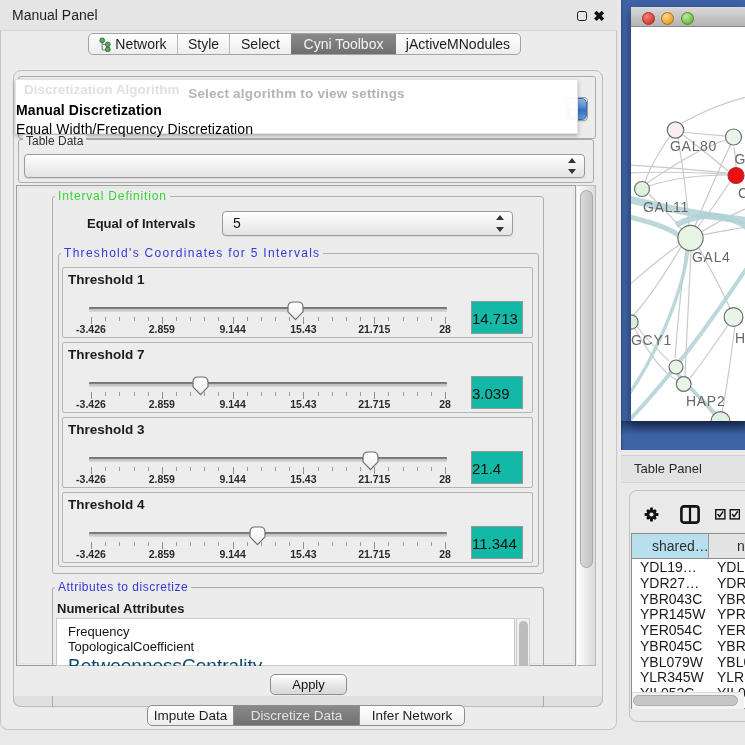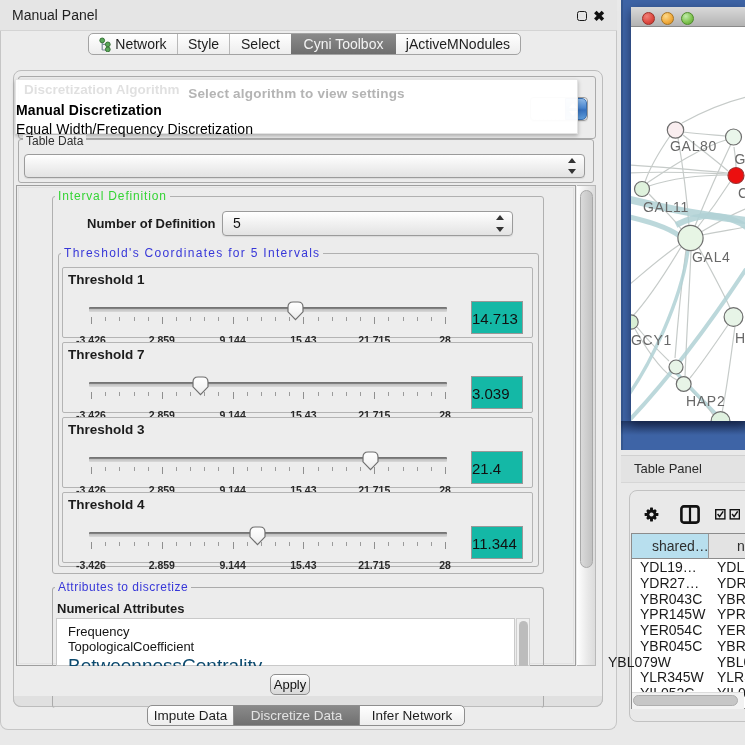--- a/index.html
+++ b/index.html
@@ -13,21 +13,21 @@
   .steppers{position:absolute;right:7px;top:0;bottom:0;width:10px;}
   .tri-up{position:absolute;left:1px;width:0;height:0;border-left:4px solid transparent;border-right:4px solid transparent;border-bottom:5px solid #333;}
   .tri-dn{position:absolute;left:1px;width:0;height:0;border-left:4px solid transparent;border-right:4px solid transparent;border-top:5px solid #333;}
   .gbox{position:absolute;border:1px solid #ababab;border-radius:3px;}
   .tblock{position:absolute;left:62px;width:469px;height:69px;border:1px solid #b4b4b4;border-radius:2px;background:#ededed;}
   .tlabel{position:absolute;left:5px;top:4px;font-size:13.5px;font-weight:bold;color:#1c1c1c;}
   .track{position:absolute;left:26px;top:38.5px;width:358px;height:5px;border-radius:1px;
      background:linear-gradient(#747474 0%,#747474 28%,#bcbcbc 40%,#dadada 100%);}
   .vbox{position:absolute;left:408px;top:33px;width:52px;height:33px;background:#14b8a6;border:1px solid #989898;
      font-size:15px;color:#111;text-align:left;line-height:33px;padding-right:5px;box-sizing:border-box;}
-  .slabel{position:absolute;top:0;font-size:10.5px;font-weight:bold;color:#2a2a2a;transform:translateX(-50%);line-height:16px;margin-top:11px;}
+  .slabel{position:absolute;top:0;font-size:10.5px;font-weight:bold;color:#2a2a2a;transform:translateX(-50%);line-height:16px;}
   .seg{display:inline-block;height:100%;font-size:14px;color:#1d1d1d;text-align:center;}
   .rowtext{font-size:14px;color:#1b1b1b;line-height:15.7px;}
 </style></head>
 <body>
 
 <div class="abs" style="left:0px;top:0;width:617px;height:730px;background:#ececec;
      border:1px solid #c6c6c6;border-top:none;border-radius:0 0 8px 8px;box-sizing:border-box;"></div>
 
 <div class="abs" style="left:0px;top:0;width:617px;height:30px;background:#e5e5e5;border-bottom:1px solid #d4d4d4;"></div>
 <div class="abs" style="left:12px;top:0;height:30px;line-height:31px;font-size:14px;color:#1f1f1f;">Manual Panel</div>
@@ -81,21 +81,21 @@
 
 <div class="abs" style="left:15.5px;top:184.5px;width:560.5px;height:481.5px;border:1px solid #9e9e9e;background:#ececec;box-sizing:border-box;"></div>
 <div class="abs" style="left:18px;top:187px;width:556px;height:477px;border:1px solid #e2e2e2;background:#ececec;box-sizing:border-box;"></div>
 
 <div class="abs" style="left:577px;top:184.5px;width:19px;height:481.5px;background:linear-gradient(90deg,#ffffff,#e8e8e8 60%,#dcdcdc);
      border:1px solid #b9b9b9;border-left:none;box-sizing:border-box;"></div>
 <div class="abs" style="left:579.5px;top:190px;width:13px;height:378px;border-radius:7px;background:linear-gradient(90deg,#dadada,#c2c2c2);border:1px solid #a8a8a8;box-sizing:border-box;"></div>
 
 <div class="gbox" style="left:52px;top:196px;width:490px;height:376px;border-color:#b0b0b0;"></div>
 <div class="grouptitle abs" style="left:55px;top:190px;color:#35d435;letter-spacing:0.85px;">Interval Definition</div>
-<div class="abs" style="left:87px;top:216px;font-size:13px;font-weight:bold;color:#1c1c1c;">Number of Definition</div>
+<div class="abs" style="left:87px;top:216px;font-size:13px;font-weight:bold;color:#1c1c1c;">Equal of Intervals</div>
 <div class="combo" style="left:222px;top:211px;width:289px;height:23px;">
   <div class="ctext" style="top:0;line-height:23px;">5</div>
   <div class="steppers">
       <div class="tri-up" style="top:3px;"></div>
       <div class="tri-dn" style="bottom:3px;"></div>
     </div>
 </div>
 
 <div class="gbox" style="left:57.5px;top:253px;width:479px;height:312px;border-color:#b0b0b0;"></div>
 <div class="grouptitle abs" style="left:61px;top:247px;color:#3737d8;letter-spacing:1.3px;">Threshold's Coordinates for 5 Intervals</div>
@@ -294,21 +294,21 @@
 <div class="abs" style="left:57px;top:601px;font-size:13px;font-weight:bold;color:#1c1c1c;">Numerical Attributes</div>
 <div class="abs" style="left:56px;top:618px;width:459px;height:48px;background:#fff;border:1px solid #c9c9c9;box-sizing:border-box;"></div>
 <div class="abs" style="left:68px;top:624px;font-size:13px;color:#141414;">Frequency</div>
 <div class="abs" style="left:68px;top:639px;font-size:13px;color:#141414;">TopologicalCoefficient</div>
 <div class="abs" style="left:68px;top:654.5px;font-size:19px;color:#0c4a6e;">BetweennessCentrality</div>
 <div class="abs" style="left:516px;top:618px;width:14px;height:48px;background:#f0f0f0;border:1px solid #cfcfcf;box-sizing:border-box;"></div>
 <div class="abs" style="left:518.5px;top:621px;width:9px;height:60px;border-radius:5px;background:#bcbcbc;"></div>
 
 <div class="abs" style="left:18px;top:666px;width:558px;height:30px;background:#ececec;"></div>
 
-<div class="abs" style="left:270px;top:674px;width:40px;height:21px;border:1px solid #8f8f8f;border-radius:5px;
+<div class="abs" style="left:270px;top:674px;width:77px;height:21px;border:1px solid #8f8f8f;border-radius:5px;
      background:linear-gradient(#ffffff,#e6e6e6 55%,#d8d8d8);box-sizing:border-box;
      font-size:13px;color:#111;text-align:center;line-height:19px;">Apply</div>
 
 <div class="abs" style="left:147px;top:704.5px;width:318px;height:21px;border:1px solid #8e8e8e;border-radius:5px;
      background:linear-gradient(#ffffff,#ededed);box-sizing:border-box;overflow:hidden;">
   <div class="seg" style="width:86px;line-height:20px;border-right:1px solid #8e8e8e;box-sizing:border-box;font-size:13.5px;">Impute Data</div><div class="seg" style="width:125px;line-height:20px;background:linear-gradient(#8a8a8a,#707070);color:#e3e3e3;box-sizing:border-box;font-size:13.5px;">Discretize Data</div><div class="seg" style="width:105px;line-height:20px;border-left:1px solid #8e8e8e;box-sizing:border-box;font-size:13.5px;">Infer Network</div>
 </div>
 
 <div class="abs" style="left:621px;top:0;width:124px;height:450px;background:#3e64a6;border-left:2px solid #35578f;box-sizing:border-box;"></div>
 
@@ -420,21 +420,21 @@
 <div class="abs rowtext" style="left:640px;top:576.0px;">YDR27…</div>
 <div class="abs rowtext" style="left:717px;top:576.0px;">YDR2</div>
 <div class="abs rowtext" style="left:640px;top:591.7px;">YBR043C</div>
 <div class="abs rowtext" style="left:717px;top:591.7px;">YBR0</div>
 <div class="abs rowtext" style="left:640px;top:607.4px;">YPR145W</div>
 <div class="abs rowtext" style="left:717px;top:607.4px;">YPR1</div>
 <div class="abs rowtext" style="left:640px;top:623.1px;">YER054C</div>
 <div class="abs rowtext" style="left:717px;top:623.1px;">YER0</div>
 <div class="abs rowtext" style="left:640px;top:638.8px;">YBR045C</div>
 <div class="abs rowtext" style="left:717px;top:638.8px;">YBR0</div>
-<div class="abs rowtext" style="left:608px;top:654.5px;">YBL079W</div>
+<div class="abs rowtext" style="left:640px;top:654.5px;">YBL079W</div>
 <div class="abs rowtext" style="left:717px;top:654.5px;">YBL0</div>
 <div class="abs rowtext" style="left:640px;top:670.2px;">YLR345W</div>
 <div class="abs rowtext" style="left:717px;top:670.2px;">YLR3</div>
 <div class="abs rowtext" style="left:640px;top:685.9px;">YIL052C</div>
 <div class="abs rowtext" style="left:717px;top:685.9px;">YIL0</div>
 
 <div class="abs" style="left:632px;top:692px;width:112px;height:16px;background:#f2f2f2;border-top:1px solid #dcdcdc;"></div>
 <div class="abs" style="left:633px;top:694.5px;width:105px;height:11px;border-radius:5.5px;background:#c6c6c6;border:1px solid #aeaeae;box-sizing:border-box;"></div>
 
 </body></html>

